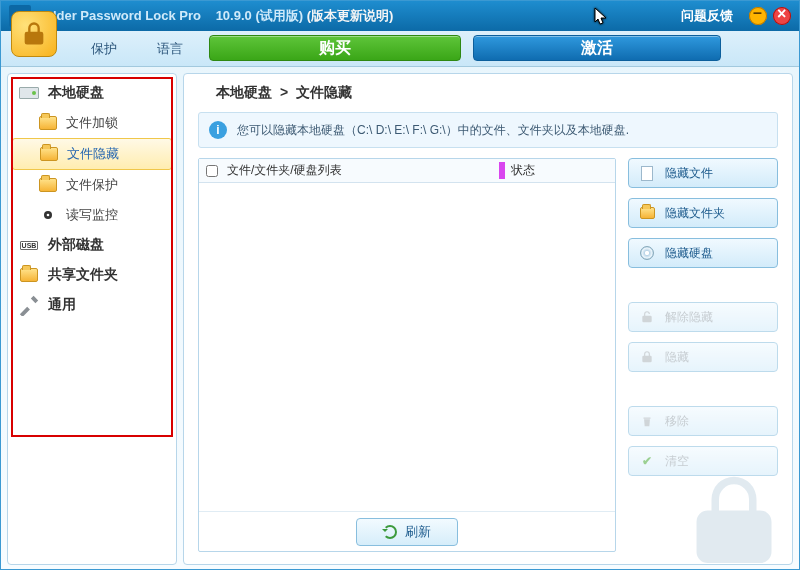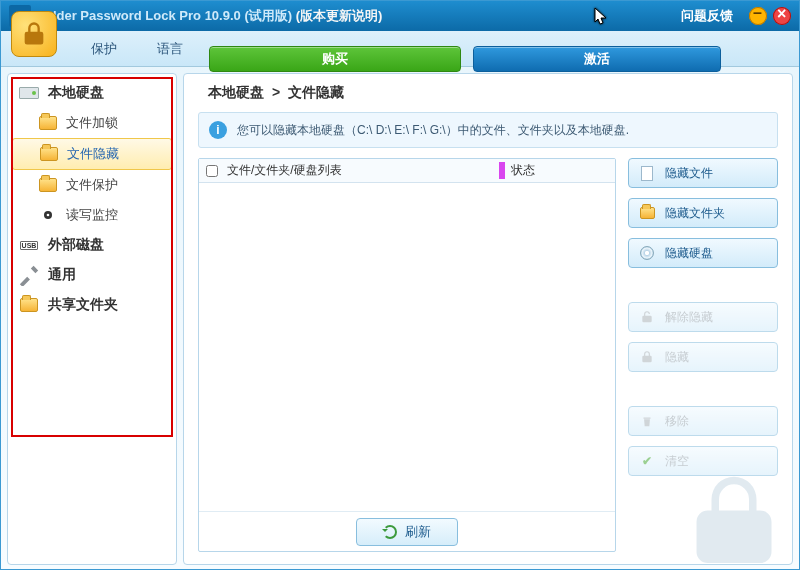--- a/index.html
+++ b/index.html
@@ -3,56 +3,56 @@
 <meta charset="utf-8">
 <style>
   * { box-sizing: border-box; margin: 0; padding: 0; font-family: "Microsoft YaHei", Arial, sans-serif; }
   body { width: 800px; height: 570px; overflow: hidden; background: #fff; }
   .app { width: 800px; height: 570px; background: linear-gradient(to bottom,#e7f5fc,#f7fcff); border: 1px solid #3b99d2; position: relative; }
 
   
   .titlebar { height: 30px; background: linear-gradient(to bottom,#1e8dcf,#0c6aa7); display: flex; align-items: center; padding: 0 8px; color: #e6f2fb; }
   .app-icon { width: 22px; height: 22px; background:#0c68a5; border-radius:2px; margin-right:6px; }
   .title-text { font-size: 13px; font-weight: bold; color:#cfeafa; white-space:nowrap; }
-  .title-version { color:#cfeafa; }
+  .title-version { color:#cfeafa;margin-left:11px; }
   .title-update { color:#f5f5f5; }
   .title-spacer { flex: 1; }
   .feedback { font-size: 13px; font-weight: bold; color:#fff; margin-right:10px;margin-left:44px; }
   .tb-btn { width:18px; height:18px; border-radius:50%; margin-left:6px; display:inline-block; }
   .tb-min { background:#ffb400; box-shadow:inset 0 0 0 1px #b97700; position:relative; }
   .tb-min:after{ content:"–"; position:absolute; top:-3px; left:4px; color:#5c3b00; font-weight:bold; }
   .tb-close { background:#e44; box-shadow:inset 0 0 0 1px #a11; position:relative; }
   .tb-close:after{ content:"×"; position:absolute; top:-2px; left:4px; color:#fff; font-weight:bold; }
 
   
   .menurow { height: 36px; display:flex; align-items:stretch; background:linear-gradient(to bottom,#ddf0fb,#c9e7f8); border-bottom:1px solid #a2c9de; }
   .logo-box { width: 60px; position:relative; }
   .logo-box .big-icon { position:absolute; left:10px; top:-20px; width:46px; height:46px; background: radial-gradient(circle at 30% 30%,#ffe17a,#f8b21c); border-radius:8px; border:1px solid #c08a0f; display:flex; align-items:center; justify-content:center; }
   .big-icon svg { width:28px; height:28px; }
   .menu-items { display:flex; align-items:center; gap: 0; padding-left: 10px; }
   .menu-item { padding: 0 20px; font-size:13px; color:#2a547a; height:100%; display:flex; align-items:center; cursor:pointer; }
-  .big-btn { flex:0 0 260px; height:26px; margin:15px 6px; border-radius:4px; display:flex; align-items:center; justify-content:center; font-size:13px; color:#fff; font-weight:bold; cursor:pointer; }
+  .big-btn { flex:0 0 260px; height:26px; margin:4px 6px; border-radius:4px; display:flex; align-items:center; justify-content:center; font-size:16px; color:#fff; font-weight:bold; cursor:pointer; }
   .big-btn.buy { background:linear-gradient(to bottom,#5ec53a,#3aa617); border:1px solid #2e8812; box-shadow:inset 0 1px 0 rgba(255,255,255,0.4); flex:0 0 252px; }
   .big-btn.activate { background:linear-gradient(to bottom,#2f99de,#0f6cb0); border:1px solid #0c5f9c; box-shadow:inset 0 1px 0 rgba(255,255,255,0.4); flex:0 0 248px; }
 
   
   .body { display:flex; height: calc(570px - 30px - 36px); justify-content: space-between; }
 
   
   .sidebar { width: 170px; margin: 6px 4px 6px 6px; background:#fff; border:1px solid #b7d6ea; border-radius:4px; padding:4px; position:relative; }
   .red-box { position:absolute; left:3px; top:3px; right:3px; height: 360px; border:2px solid #d80000; pointer-events:none; }
   .side-cat { display:flex; align-items:center; gap:8px; padding:6px 6px; font-size:14px; font-weight:bold; color:#333; cursor:pointer; }
   .side-cat .ci { width:22px; height:18px; display:flex; align-items:center; justify-content:center; }
   .side-sub { display:flex; align-items:center; gap:8px; padding:6px 0 6px 26px; font-size:13px; color:#444; cursor:pointer; border-radius:3px; }
   .side-sub.active { background:linear-gradient(to bottom,#fff9e6,#ffedb0); border:1px solid #f0c74a; color:#2666b0; }
   .side-sub .ci { width:20px; height:16px; display:flex; align-items:center; justify-content:center; }
 
   
   .main { flex:1; margin:6px 6px 6px 2px; background:#fff; border:1px solid #b7d6ea; border-radius:4px; display:flex; flex-direction:column; }
-  .breadcrumb { padding:10px 24px; font-size:14px; font-weight:bold; color:#333; }
+  .breadcrumb { padding:10px 32px; font-size:14px; font-weight:bold; color:#333; }
   .breadcrumb .sep { margin:0 4px; }
   .hint { margin:0 14px 10px 14px; background:#eef7fe; border:1px solid #c7e0f0; border-radius:3px; padding:8px 10px; display:flex; align-items:center; gap:10px; font-size:12px; color:#3d5a73; }
   .hint .info-ico { width:18px; height:18px; border-radius:50%; background:#3aa0e0; color:#fff; font-weight:bold; display:flex; align-items:center; justify-content:center; font-size:12px; }
 
   .content-row { flex:1; display:flex; padding:0 14px 12px 14px; gap:12px; }
   .listbox { flex:1; border:1px solid #b7d6ea; border-radius:2px; background:#fff; display:flex; flex-direction:column; }
   .listhead { height:24px; border-bottom:1px solid #d3e3ef; display:flex; align-items:center; font-size:12px; color:#333; background:#f7fbfe; }
   .lh-chk { width:26px; display:flex; align-items:center; justify-content:center; }
   .lh-chk input { width:12px; height:12px; }
   .lh-name { flex:1; padding-left:2px; border-right:6px solid #d946ef; }
@@ -161,32 +161,32 @@
         <span>读写监控</span>
       </div>
 
       <div class="side-cat">
         <span class="ci">
             <span class="usb-box">USB</span>
           </span>
         <span>外部磁盘</span>
       </div>
       <div class="side-cat">
+        <span class="ci">
+            <span class="folder-ico"></span>
+          </span>
+        <span>共享文件夹</span>
+      </div>
+      <div class="side-cat">
         <span class="ci gear-ico">
           <svg viewBox="0 0 24 24">
               <path fill="#8a8f94" d="M22 7l-5-5-3 3 5 5zM2 22l8-8 3 3-8 8z"></path>
             </svg>
         </span>
         <span>通用</span>
-      </div>
-      <div class="side-cat">
-        <span class="ci">
-            <span class="folder-ico"></span>
-          </span>
-        <span>共享文件夹</span>
       </div>
     </div>
 
     <div class="main">
       <div class="breadcrumb">
         <span>本地硬盘</span>
         <span class="sep">&gt;</span>
         <span>文件隐藏</span>
       </div>
       <div class="hint">

